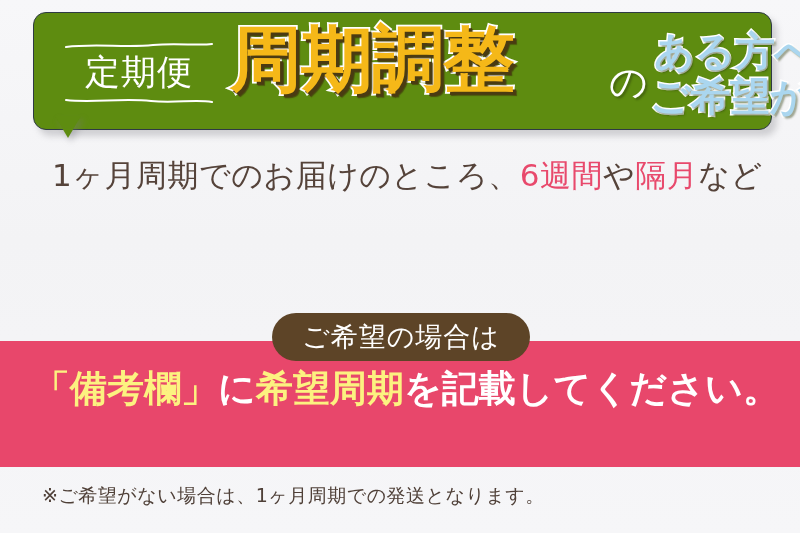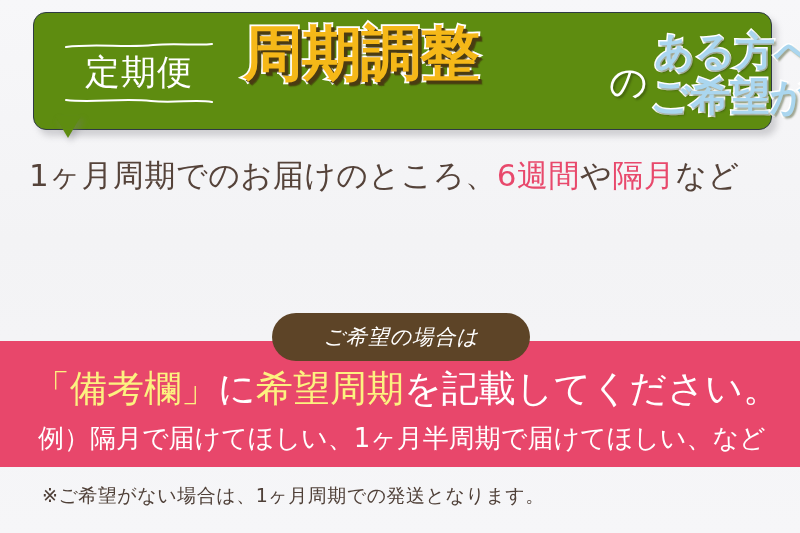--- a/index.html
+++ b/index.html
@@ -75,23 +75,23 @@
     color: #ffffff;
     letter-spacing: 1px;
     line-height: 1.18;
     margin: 3px 0;
     white-space: nowrap;
   }
 
   
   .main-title {
     position: absolute;
-    left: 209px;
+    left: 196px;
     top: 10px;
-    font-size: 60px;
+    font-size: 72px;
     font-weight: bold;
     line-height: 1;
     color: #f5b818;
     letter-spacing: -1px;
     white-space: nowrap;
     -webkit-text-stroke: 3.5px #ffffff;
     paint-order: stroke fill;
     text-shadow:
        3px 3px 0px #4a3b12,
        4px 4px 1px rgba(60,46,12,0.65);
@@ -125,21 +125,21 @@
     -webkit-text-stroke: 3px #ffffff;
     paint-order: stroke fill;
     text-shadow: 2px 2px 2px rgba(40,55,10,0.45);
     margin-bottom: 5px;
   }
   .kibou-line.l2 { margin-left: 4px; }
 
   
   .body-block {
     position: absolute;
-    left: 29px;
+    left: 52px;
     top: 148px;
     width: 720px;
   }
   .body-line {
     font-size: 31px;
     line-height: 55px;
     color: #55433a;
     white-space: nowrap;
     letter-spacing: 0.5px;
   }
@@ -160,44 +160,43 @@
     width: 258px;
     height: 48px;
     background: #5d4427;
     border-radius: 26px;
     z-index: 5;
     display: flex;
     align-items: center;
     justify-content: center;
   }
   .badge-text {
-    font-size: 21px;
+    font-size: 27px;
     color: #ffffff;
     font-weight: 400;
     letter-spacing: 1px;
     white-space: nowrap;
-    font-style: italic;
   }
 
   
   .pink-band {
     position: absolute;
     left: 0;
     top: 341px;
     width: 800px;
     height: 126px;
     background: #e8476b;
     z-index: 2;
   }
   .pink-main {
     position: absolute;
     left: 33px;
     top: 28px;
     font-size: 37px;
-    font-weight: normal;
+    font-weight: bold;
     color: #ffffff;
     white-space: nowrap;
     letter-spacing: 0px;
     line-height: 1.1;
   }
   .yel { color: #fcf280; }
   .pink-sub {
     position: absolute;
     left: 38px;
     top: 80px;
@@ -259,18 +258,17 @@
   </div>
 
   <div class="badge-pill">
     <span class="badge-text">ご希望の場合は</span>
   </div>
 
   <div class="pink-band">
     <div class="pink-main">
       <span class="yel">「備考欄」</span><span>に</span><span class="yel">希望周期</span><span>を記載してください。</span>
     </div>
-    <div class="pink-sub">例）隔月で届けてほしい、1ヶ月半周期で届けてほしい、など</div>
   </div>
 
   <div class="footer-note">※ご希望がない場合は、1ヶ月周期での発送となります。</div>
 
 </div>
 
 </body></html>

